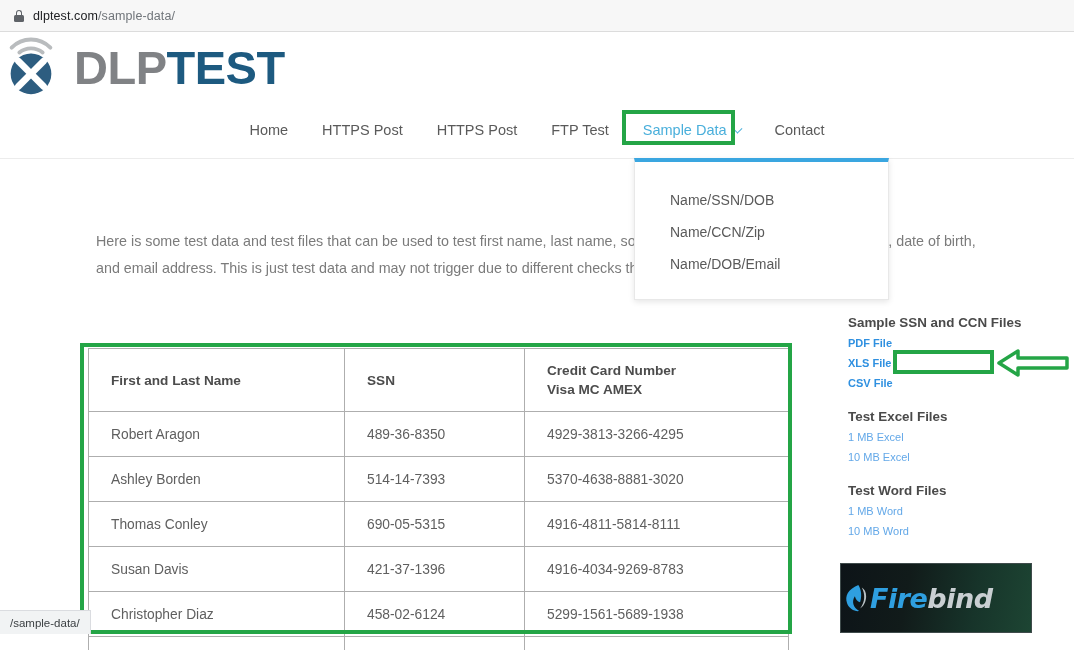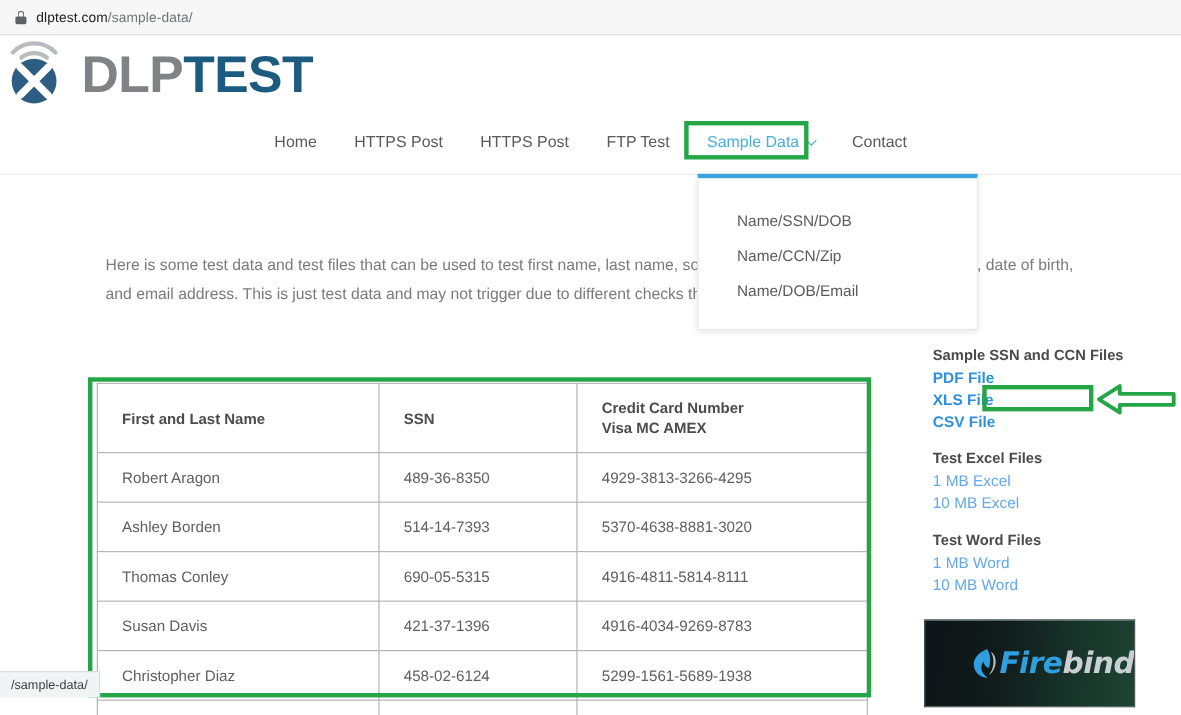--- a/index.html
+++ b/index.html
@@ -129,32 +129,32 @@
   .sidebar {
     position: absolute; left: 848px; top: 315px; width: 180px;
     text-align: left;
   }
   .sb-heading {
     font-size: 13.4px; font-weight: bold; color: #4a4a4a;
     margin-top: 16px; margin-bottom: 3px;
   }
   .sb-heading.first { margin-top: 0; }
   .sb-link {
-    display: block; font-size: 14px; font-weight: bold;
+    display: block; font-size: 11px; font-weight: bold;
     color: #2f90e0; line-height: 20px; cursor: pointer;
   }
   .sb-link.plain { font-weight: normal; color: #63a8e8; line-height: 20px; }
 
   
   .firebind {
     position: absolute; left: 840px; top: 563px;
-    width: 192px; height: 80px;
+    width: 192px; height: 70px;
     background: linear-gradient(100deg, #0d1418 0%, #111b1a 35%, #17342a 70%, #1d4533 100%);
     border: 1px solid #3f4b4b;
-    display: flex; align-items: center; justify-content: flex-end;
+    display: flex; align-items: center; justify-content: flex-start;
     overflow: hidden;
   }
   .fb-flame {
     width: 26px; height: 30px; margin-right: 3px; flex: none;
   }
   .fb-word {
     font-family: "DejaVu Sans", sans-serif;
     font-size: 27px; font-style: italic; font-weight: bold;
     letter-spacing: -.5px; line-height: 1;
   }

